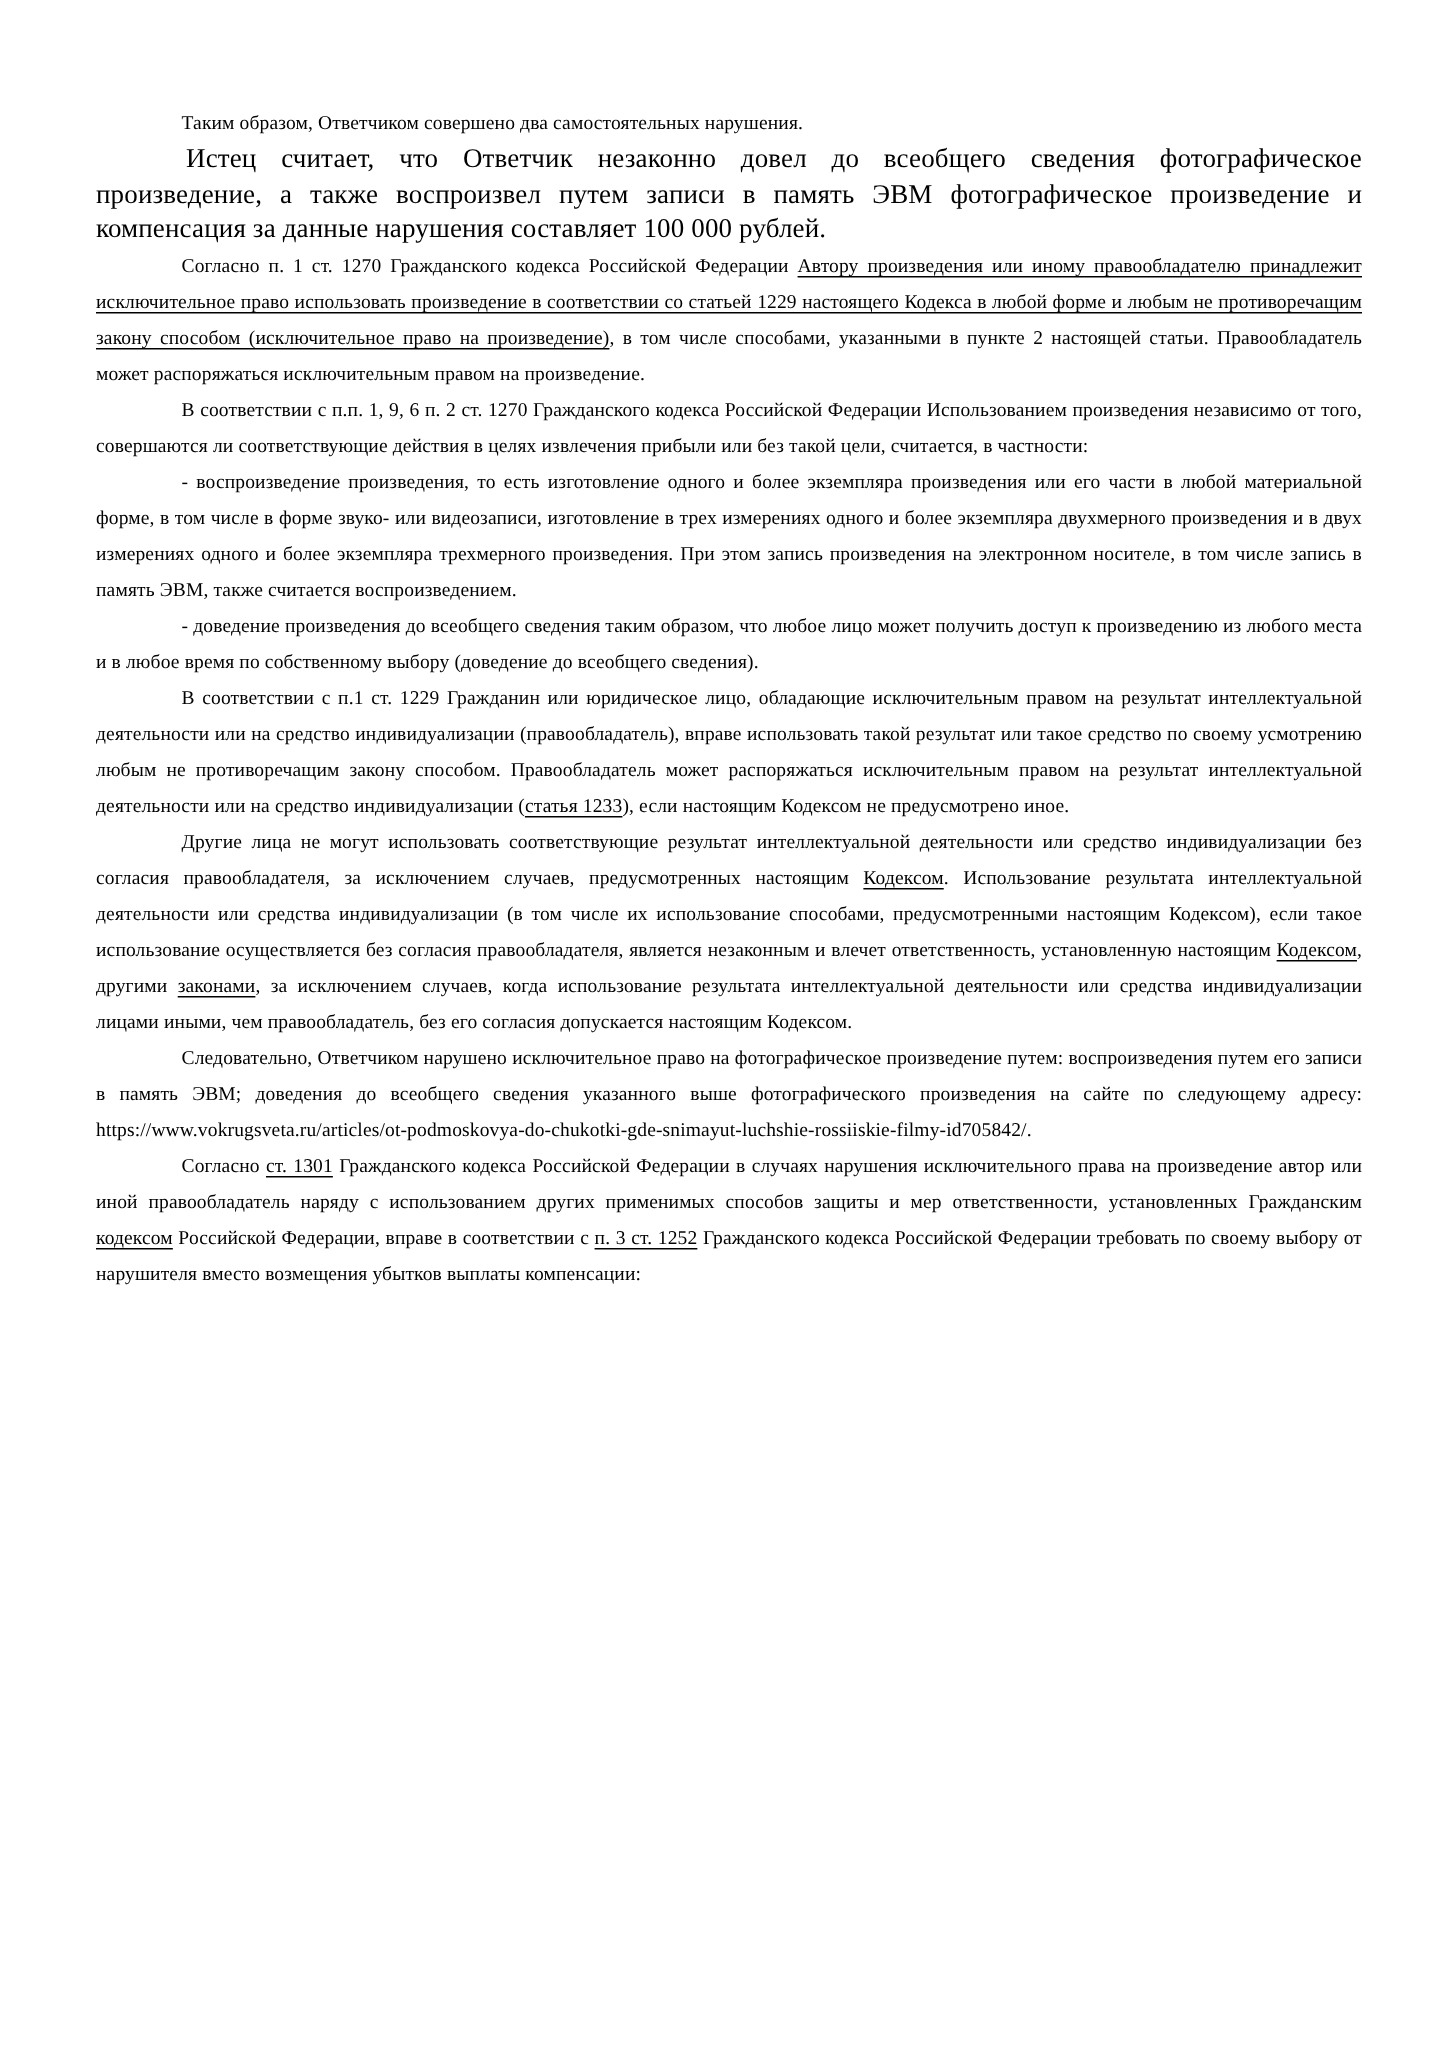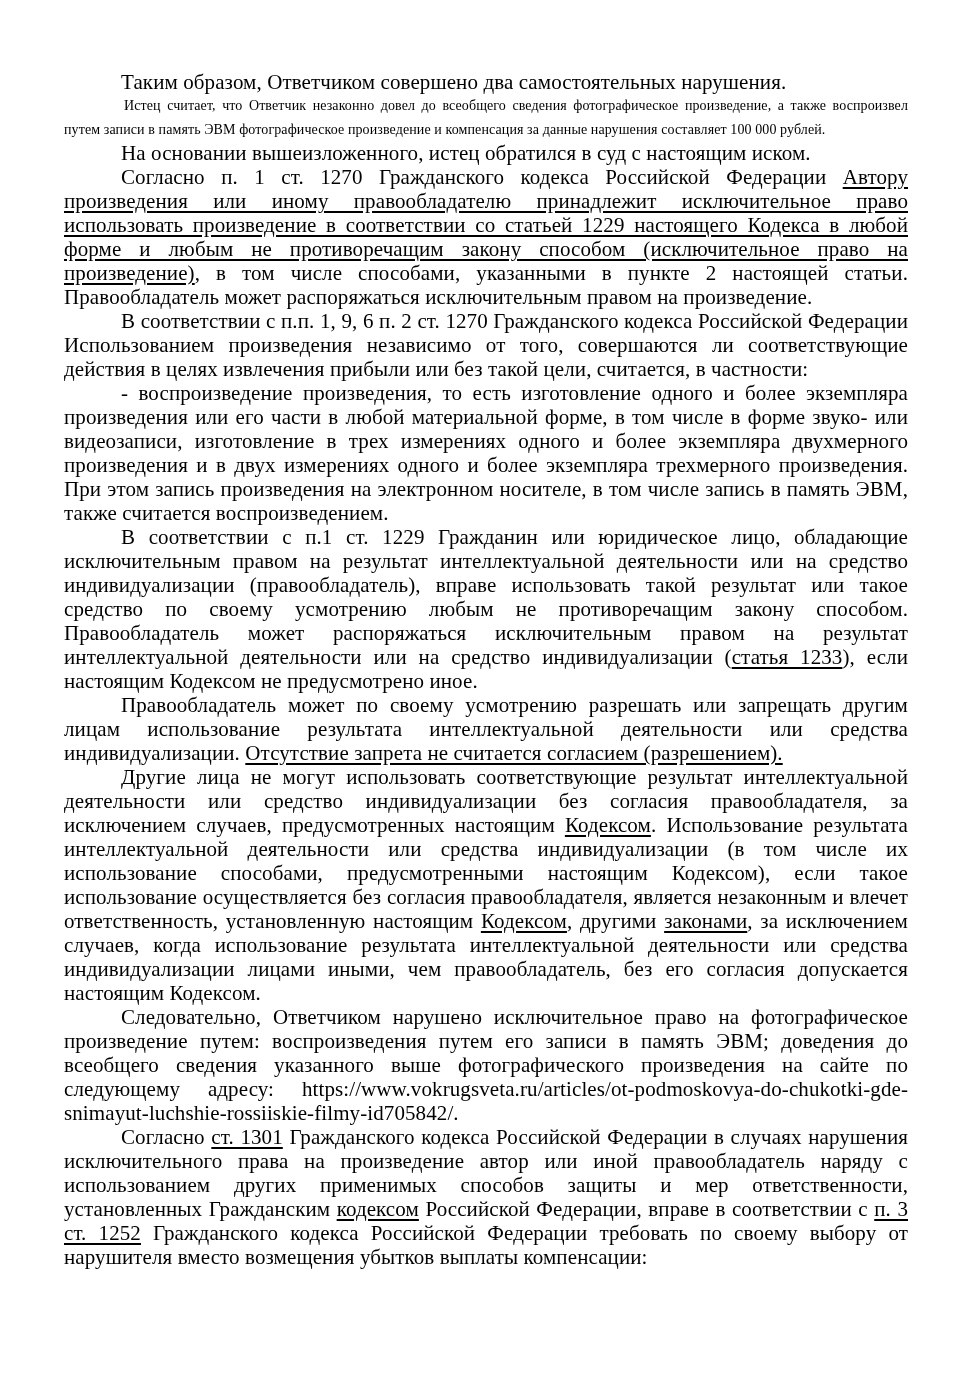--- a/index.html
+++ b/index.html
@@ -13,41 +13,40 @@
     color: #000000;
     box-sizing: border-box;
     padding: 70px 62px 40px 64px;
     font-family: "Liberation Serif", "DejaVu Serif", serif;
     overflow: hidden;
   }
   .para {
     margin: 0;
     text-align: justify;
     text-indent: 57px;
-    font-size: 21px;
+    font-size: 13px;
     line-height: 24px;
     letter-spacing: 0.1px;
   }
   .para.small {
-    font-size: 14px;
+    font-size: 18px;
     line-height: 23.5px;
     text-indent: 60px;
   }
   .u { text-decoration: underline; text-underline-offset: 3px; }
 </style>
 </head>
 <body>
 
 <main class="page" style="background: rgb(255, 255, 255); color: rgb(0, 0, 0);">
   <div>
       <p class="para"><span>Таким образом, Ответчиком совершено два самостоятельных нарушения.</span></p>
       <p class="para small"><span>Истец считает, что Ответчик незаконно довел до всеобщего сведения фотографическое произведение, а также воспроизвел путем записи в память ЭВМ фотографическое произведение и компенсация за данные нарушения составляет 100 000 рублей.</span></p>
-      <p class="para"><span>На основании вышеизложенного, истец обратился в суд с настоящим иском.</span></p>
       <p class="para"><span>Согласно п. 1 ст. 1270 Гражданского кодекса Российской Федерации </span><span class="u">Автору произведения или иному правообладателю принадлежит исключительное право использовать произведение в соответствии со статьей 1229 настоящего Кодекса в любой форме и любым не противоречащим закону способом (исключительное право на произведение)</span><span>, в том числе способами, указанными в пункте 2 настоящей статьи. Правообладатель может распоряжаться исключительным правом на произведение.</span></p>
       <p class="para"><span>В соответствии с п.п. 1, 9, 6 п. 2 ст. 1270 Гражданского кодекса Российской Федерации Использованием произведения независимо от того, совершаются ли соответствующие действия в целях извлечения прибыли или без такой цели, считается, в частности:</span></p>
       <p class="para"><span>- воспроизведение произведения, то есть изготовление одного и более экземпляра произведения или его части в любой материальной форме, в том числе в форме звуко- или видеозаписи, изготовление в трех измерениях одного и более экземпляра двухмерного произведения и в двух измерениях одного и более экземпляра трехмерного произведения. При этом запись произведения на электронном носителе, в том числе запись в память ЭВМ, также считается воспроизведением.</span></p>
+      <p class="para"><span>- доведение произведения до всеобщего сведения таким образом, что любое лицо может получить доступ к произведению из любого места и в любое время по собственному выбору (доведение до всеобщего сведения).</span></p>
       <p class="para"><span>В соответствии с п.1 ст. 1229 Гражданин или юридическое лицо, обладающие исключительным правом на результат интеллектуальной деятельности или на средство индивидуализации (правообладатель), вправе использовать такой результат или такое средство по своему усмотрению любым не противоречащим закону способом. Правообладатель может распоряжаться исключительным правом на результат интеллектуальной деятельности или на средство индивидуализации (</span><span class="u">статья 1233</span><span>), если настоящим Кодексом не предусмотрено иное.</span></p>
-      <p class="para"><span>Правообладатель может по своему усмотрению разрешать или запрещать другим лицам использование результата интеллектуальной деятельности или средства индивидуализации. </span><span class="u">Отсутствие запрета не считается согласием (разрешением).</span></p>
       <p class="para"><span>Другие лица не могут использовать соответствующие результат интеллектуальной деятельности или средство индивидуализации без согласия правообладателя, за исключением случаев, предусмотренных настоящим </span><span class="u">Кодексом</span><span>. Использование результата интеллектуальной деятельности или средства индивидуализации (в том числе их использование способами, предусмотренными настоящим Кодексом), если такое использование осуществляется без согласия правообладателя, является незаконным и влечет ответственность, установленную настоящим </span><span class="u">Кодексом</span><span>, другими </span><span class="u">законами</span><span>, за исключением случаев, когда использование результата интеллектуальной деятельности или средства индивидуализации лицами иными, чем правообладатель, без его согласия допускается настоящим Кодексом.</span></p>
       <p class="para"><span>Следовательно, Ответчиком нарушено исключительное право на фотографическое произведение путем: воспроизведения путем его записи в память ЭВМ; доведения до всеобщего сведения указанного выше фотографического произведения на сайте по следующему адресу: https://www.vokrugsveta.ru/articles/ot-podmoskovya-do-chukotki-gde-snimayut-luchshie-rossiiskie-filmy-id705842/.</span></p>
       <p class="para"><span>Согласно </span><span class="u">ст. 1301</span><span> Гражданского кодекса Российской Федерации в случаях нарушения исключительного права на произведение автор или иной правообладатель наряду с использованием других применимых способов защиты и мер ответственности, установленных Гражданским </span><span class="u">кодексом</span><span> Российской Федерации, вправе в соответствии с </span><span class="u">п. 3 ст. 1252</span><span> Гражданского кодекса Российской Федерации требовать по своему выбору от нарушителя вместо возмещения убытков выплаты компенсации:</span></p>
     </div>
 </main>
 
 </body></html>

